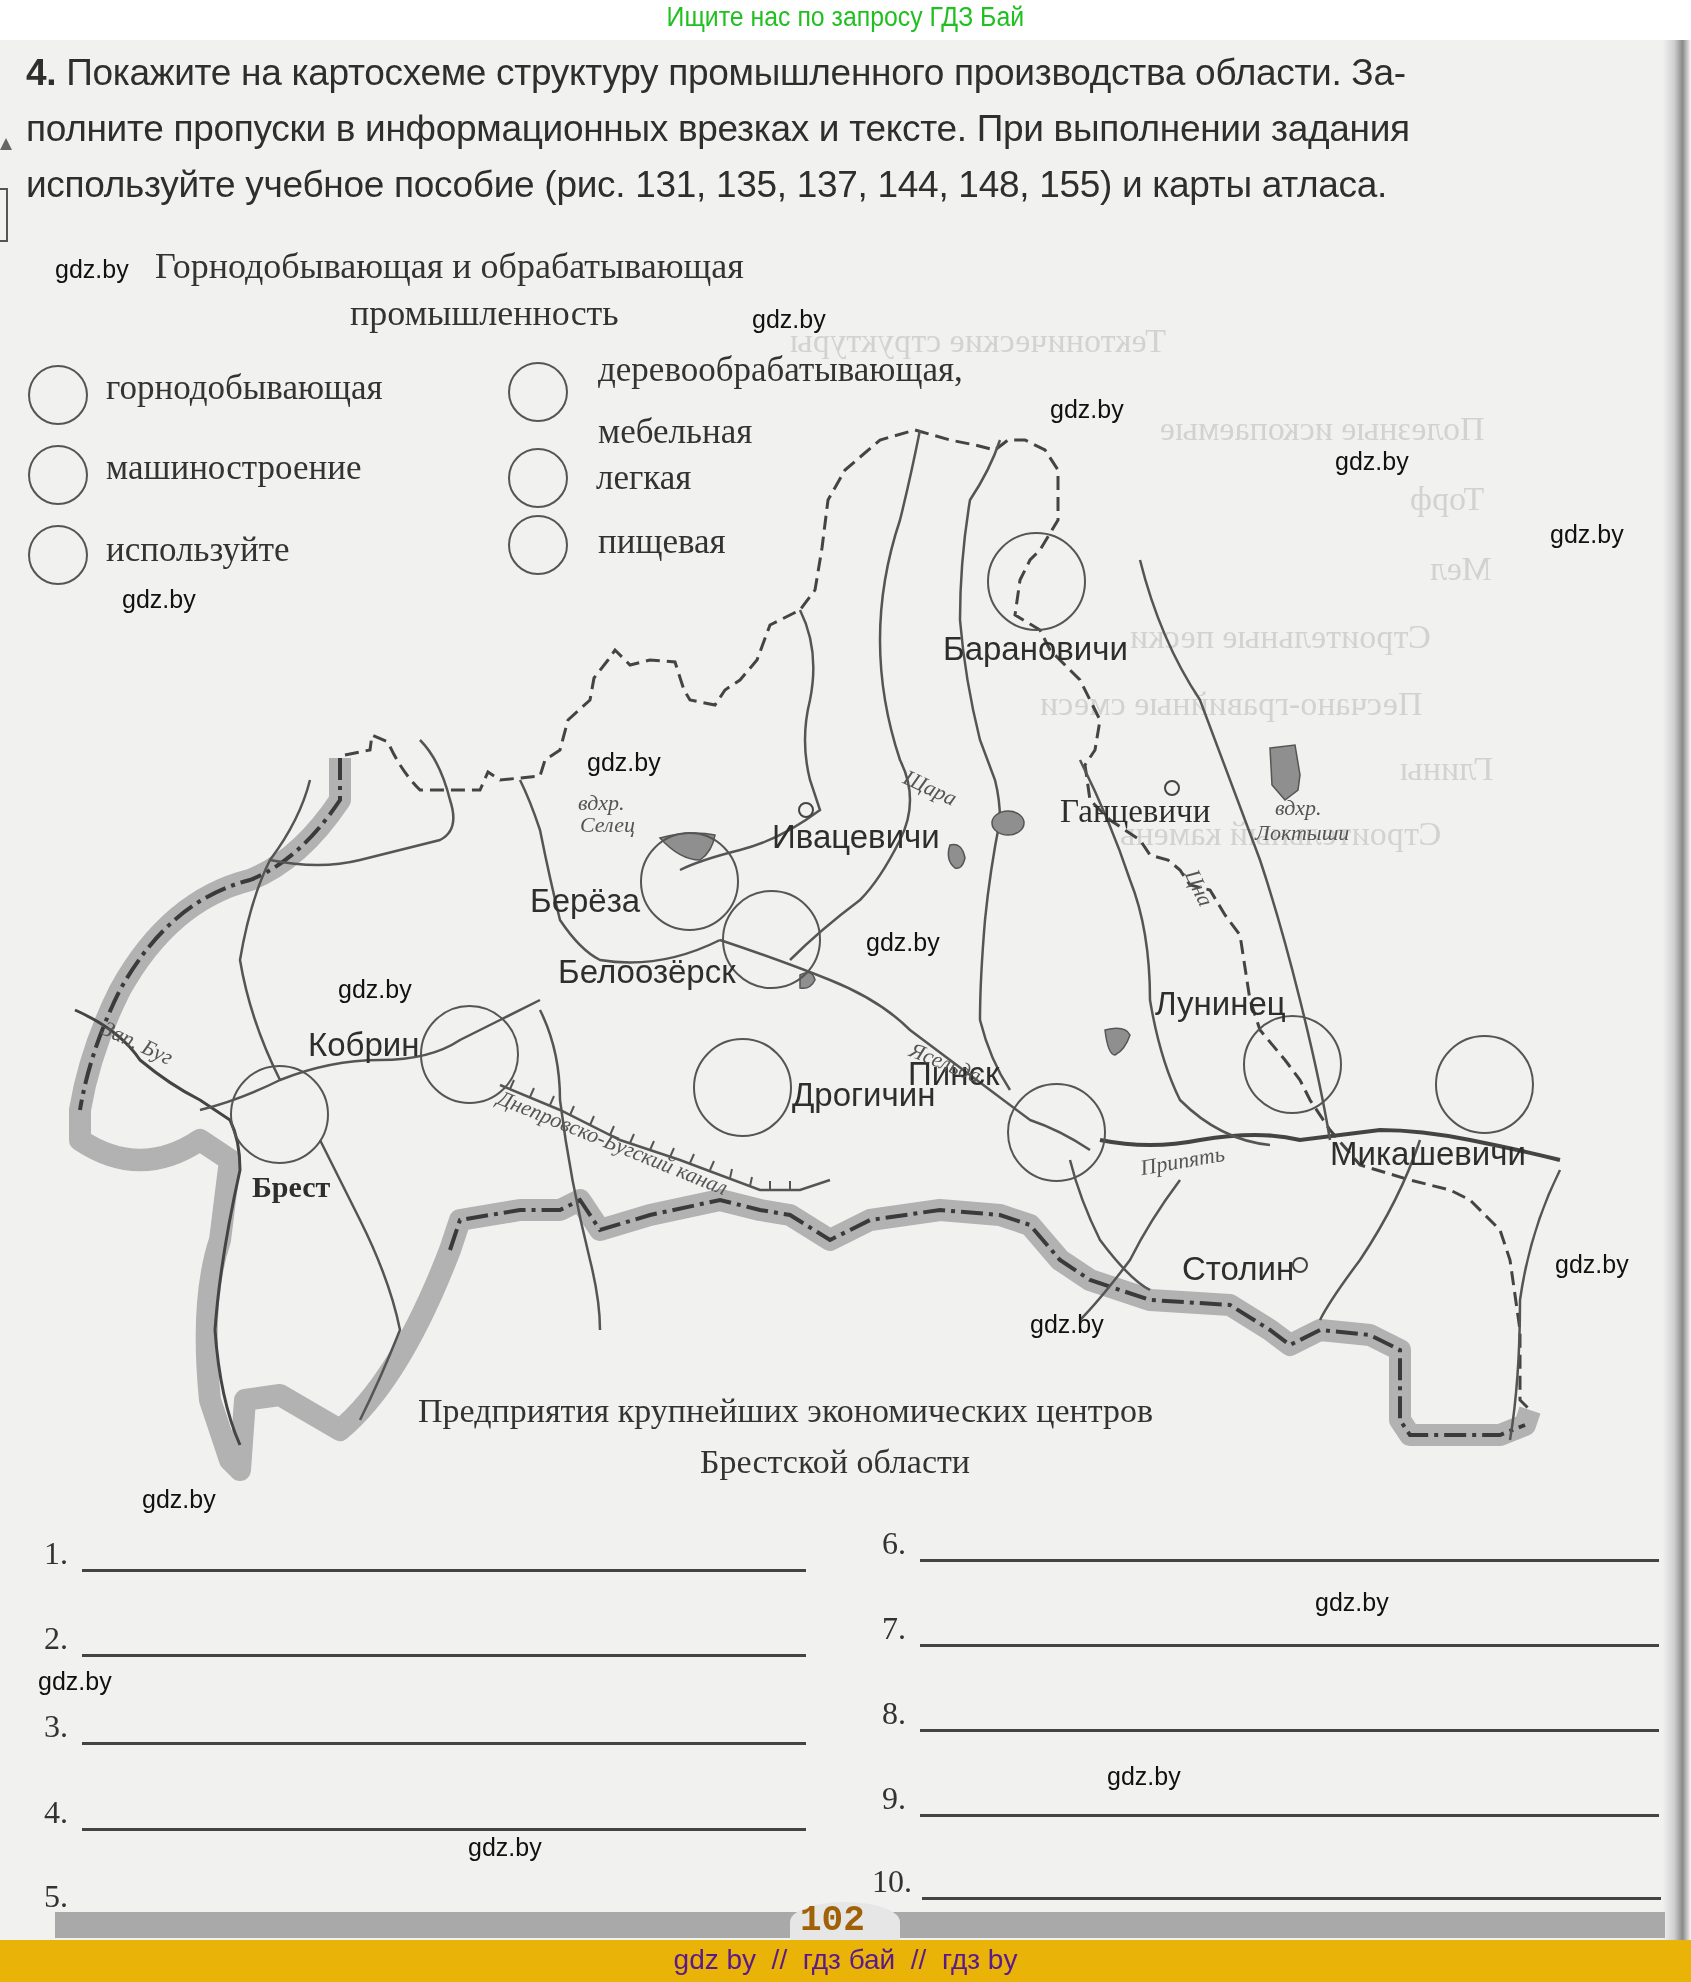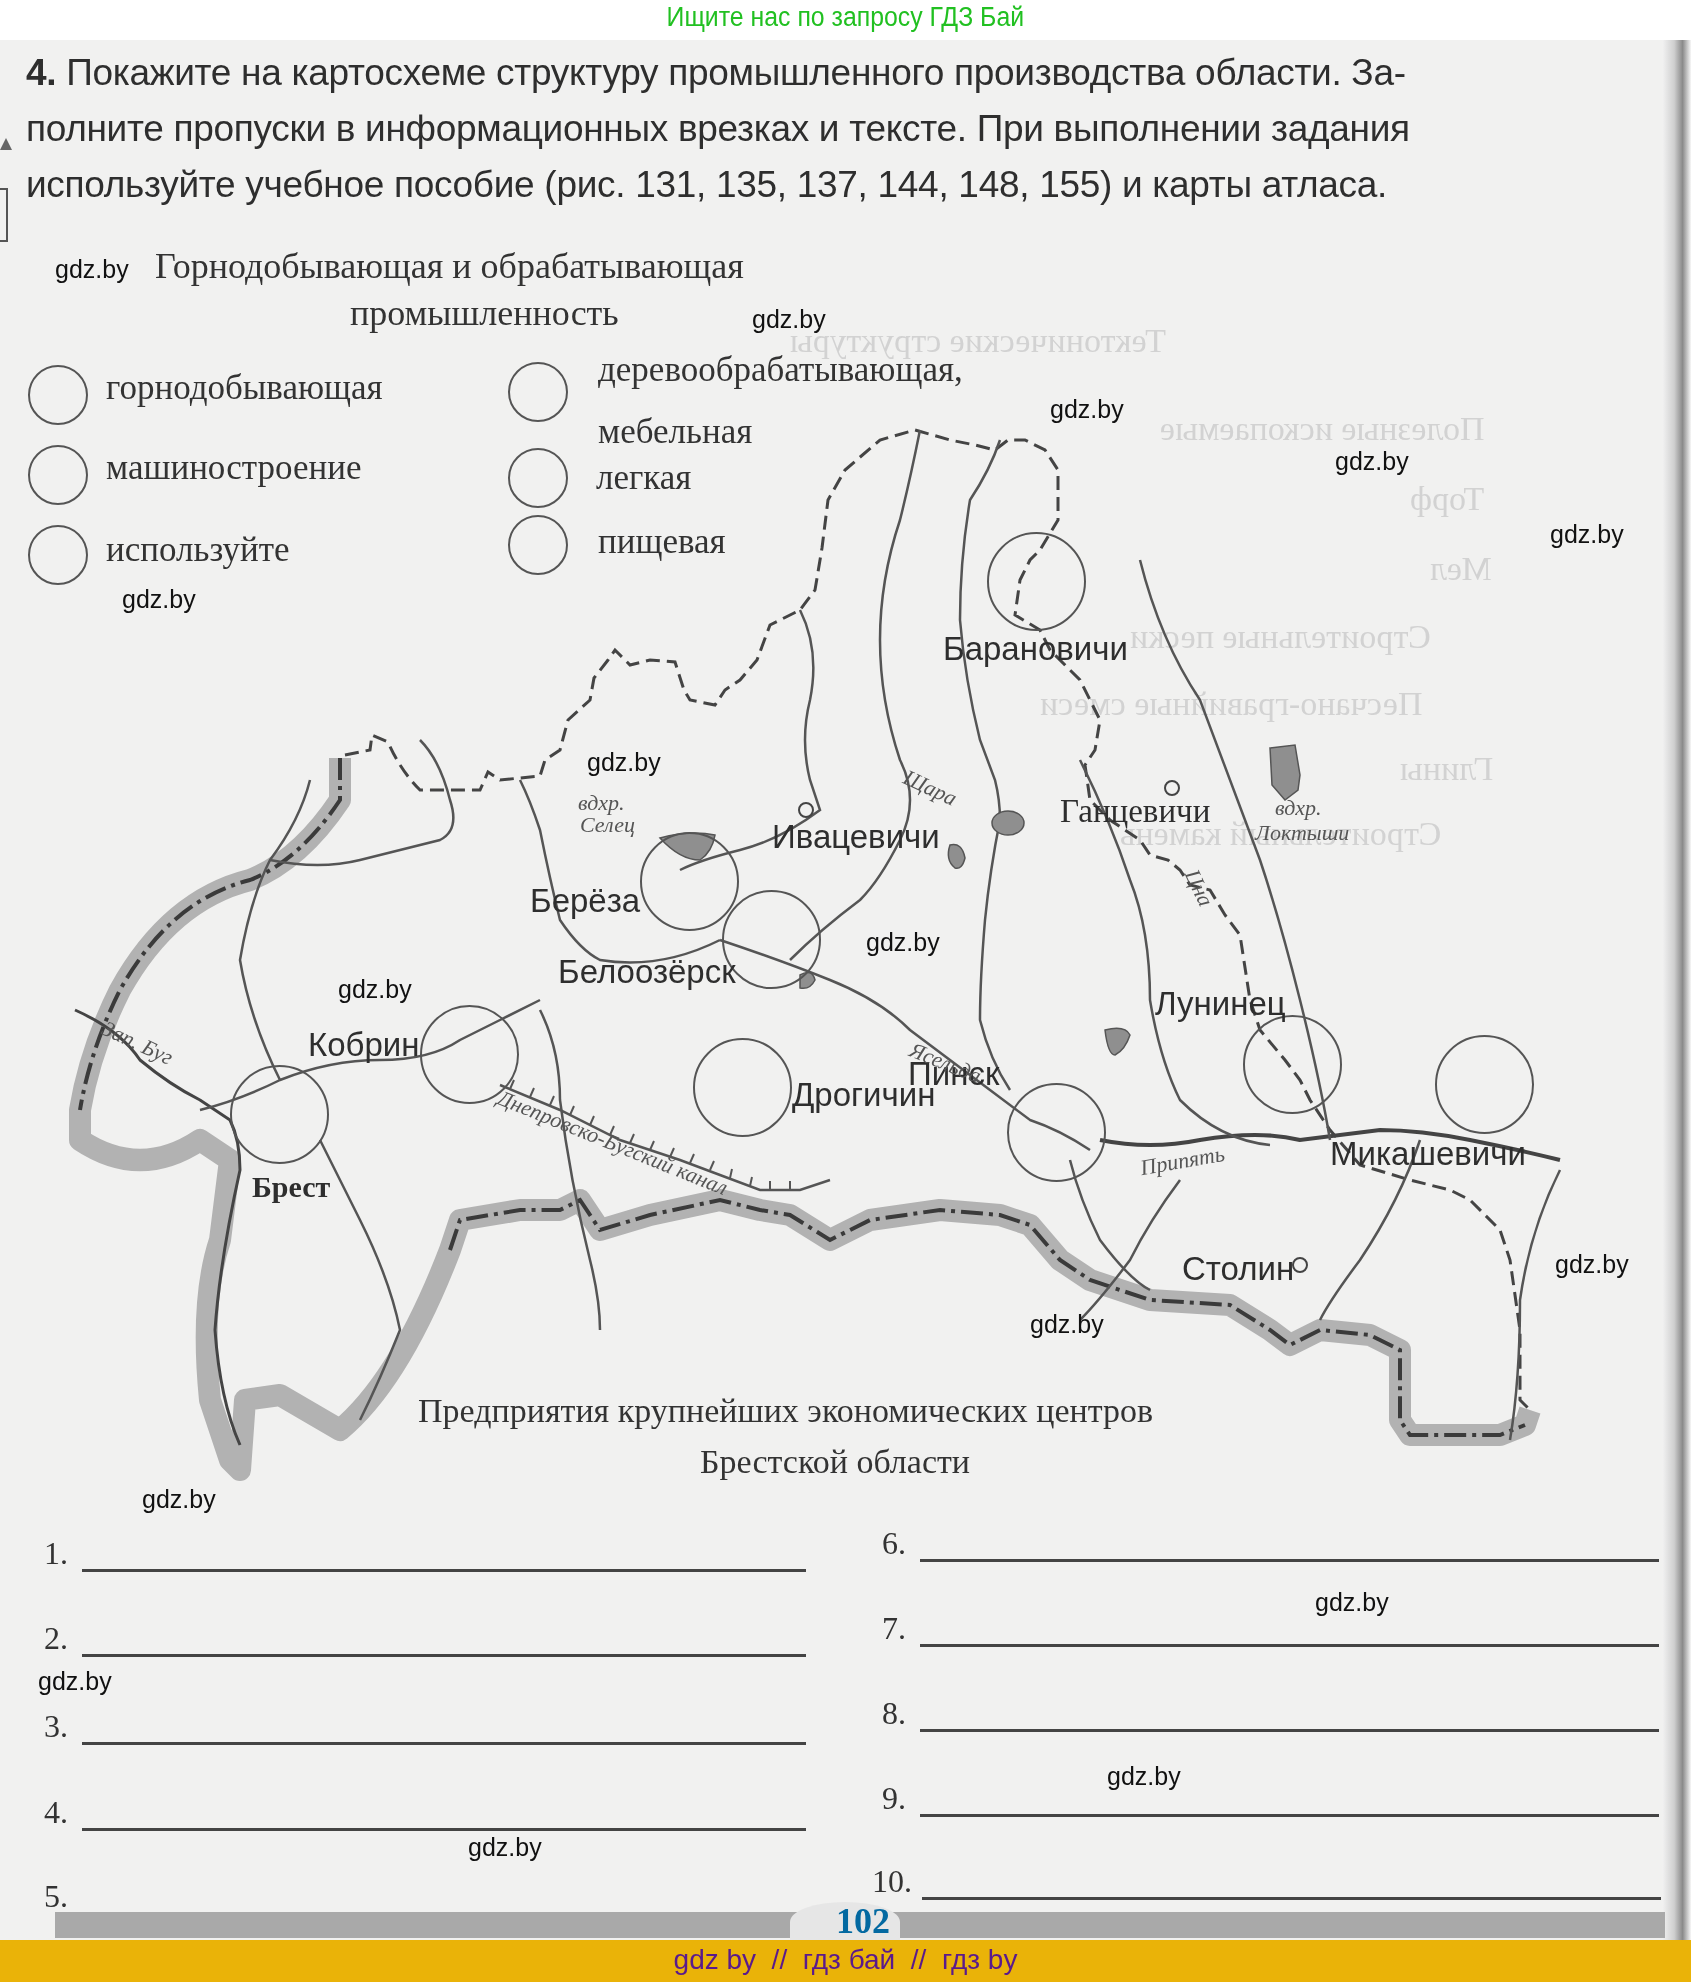--- a/index.html
+++ b/index.html
@@ -19,21 +19,21 @@
   .leg-label{font-family:"Liberation Serif",serif;font-size:35px;color:#333;white-space:nowrap;}
   .city{font-family:"Liberation Sans",sans-serif;font-size:33px;color:#2e2e2e;white-space:nowrap;}
   .city-serif{font-family:"Liberation Serif",serif;font-weight:bold;font-size:30px;color:#2e2e2e;}
   .hydro{font-family:"Liberation Serif",serif;font-style:italic;font-size:22px;color:#555;white-space:nowrap;}
   .caption{font-family:"Liberation Serif",serif;font-size:34px;color:#333;white-space:nowrap;}
   .num-row{display:flex;align-items:flex-end;}
   .num{font-family:"Liberation Serif",serif;font-size:32px;color:#333;width:38px;}
   .answer{border:none;border-bottom:3px solid #444;background:transparent;height:30px;font-family:"Liberation Serif",serif;font-size:24px;outline:none;}
   #page-band{left:55px;top:1912px;width:1610px;height:26px;background:#a9a9a9;}
   #page-num-bg{left:790px;top:1902px;width:110px;height:40px;background:#e6e6e6;border-radius:50% 50% 0 0;}
-  #page-num{left:800px;top:1900px;width:90px;text-align:right;font-family:Liberation Serif, serif;font-weight:bold;font-size:36px;color:#0369a1;}
+  #page-num{left:800px;top:1900px;width:90px;text-align:left;font-family:Liberation Mono, monospace;font-weight:bold;font-size:36px;color:#a16207;}
   #footer{left:0;top:1940px;width:1691px;height:42px;background:#eab308;text-align:center;}
   #footer span{font-family:"Liberation Sans",sans-serif;font-size:28px;color:#5a1a8c;line-height:40px;}
   .marg{border:2px solid #555;}
 </style>
 </head>
 <body>
 
 <div id="banner" class="abs">
   <span>Ищите нас по запросу ГДЗ Бай</span>
 </div>

